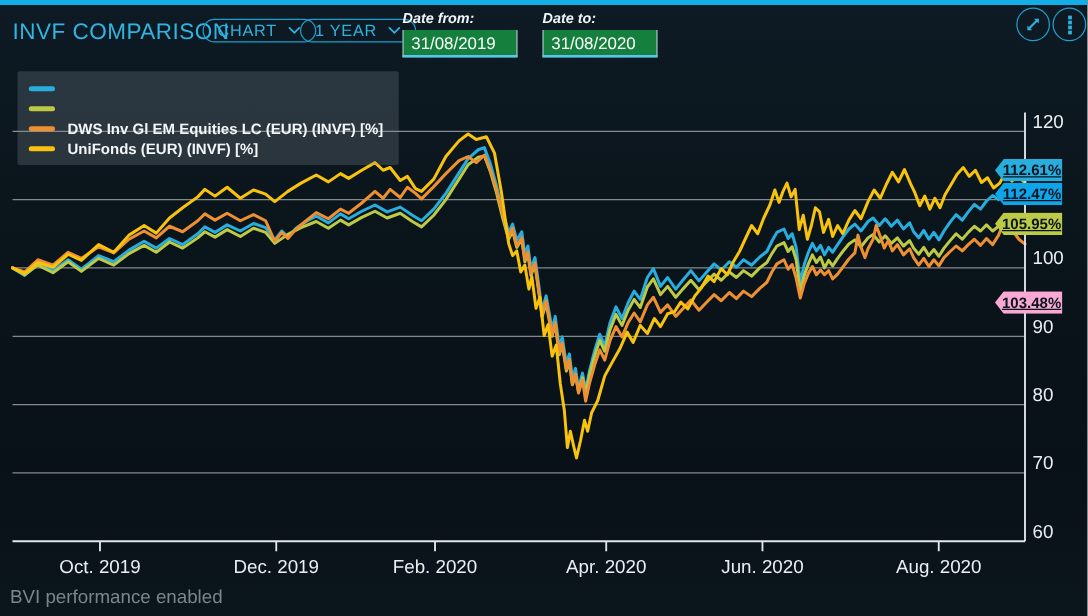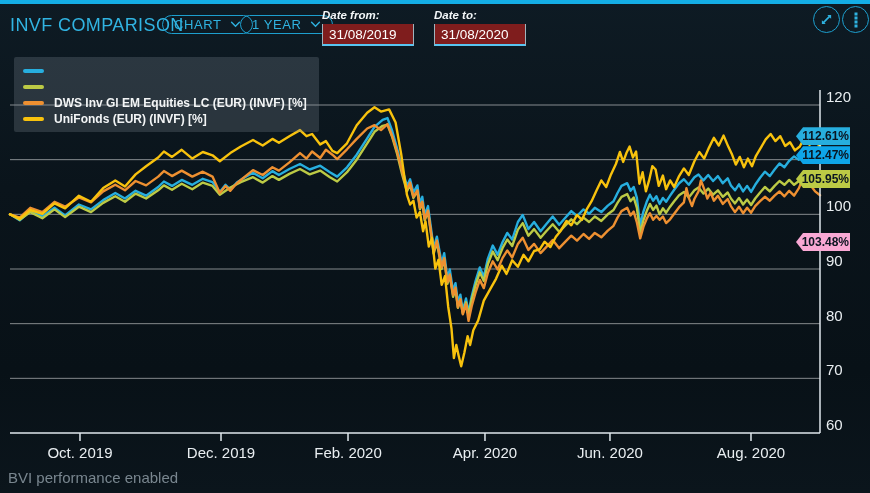--- a/index.html
+++ b/index.html
@@ -16,21 +16,21 @@
     border:1.5px solid #1d9fce;border-radius:13px;
     display:flex;align-items:center;gap:8px;padding:0 11px;
     color:#2fb2e0;font-size:13px;letter-spacing:.6px;cursor:pointer;background:transparent;
   }
   .pill-chart{left:162px;}
   .pill-year{left:240px;}
   .chev{width:11px;height:7px;display:block;}
   .datefield{position:absolute;top:9px;}
   .datefield label{display:block;color:#f2f6f8;font-size:11.5px;font-style:italic;font-weight:bold;margin-bottom:3px;}
   .datefield input{
-    width:84px;height:20px;background:#7f1d1d;color:#fff;font-size:13.5px;
+    width:84px;height:20px;background:#15803d;color:#fff;font-size:13.5px;
     font-family:"Liberation Sans",sans-serif;
     border:1px solid #9fb4bd;border-top:none;border-bottom:2px solid #59c4f0;
     padding:0 0 0 6px;outline:none;
   }
   .df-from{left:322px;}
   .df-to{left:434px;}
   .round-btn{
     position:absolute;top:6px;width:27px;height:27px;border-radius:50%;
     border:1.5px solid #1d9fce;box-sizing:border-box;background:transparent;cursor:pointer;
     display:flex;align-items:center;justify-content:center;padding:0;
@@ -43,21 +43,21 @@
     padding:6px 12px 5px 9px;
   }
   .legend-row{display:flex;align-items:center;gap:10px;height:16px;cursor:pointer;}
   .legend-dash{width:21px;height:3.5px;border-radius:2px;flex:0 0 auto;}
   .legend-label{color:#f3f5f6;font-size:12px;font-weight:bold;white-space:nowrap;}
   #chart-svg{position:absolute;left:0;top:0;z-index:1;}
   .flag{
     position:absolute;left:796px;width:54px;height:18px;z-index:2;box-sizing:border-box;
     clip-path:polygon(0 50%,13% 0,100% 0,100% 100%,13% 100%);
     display:flex;align-items:center;justify-content:flex-end;padding-right:1px;
-    font-size:12px;font-weight:bold;color:#0a1520;
+    font-size:12px;font-weight:bold;color:#0a1520;text-decoration:underline;
   }
   .footer-note{position:absolute;left:8px;top:469px;font-size:15px;color:#79868f;z-index:2;}
 </style>
 </head>
 <body>
 
 <div class="topstrip" style="background: rgb(20, 174, 230);"></div>
 
 <div>
   <div class="page-title" style="color: rgb(49, 180, 226);">INVF COMPARISON</div>

